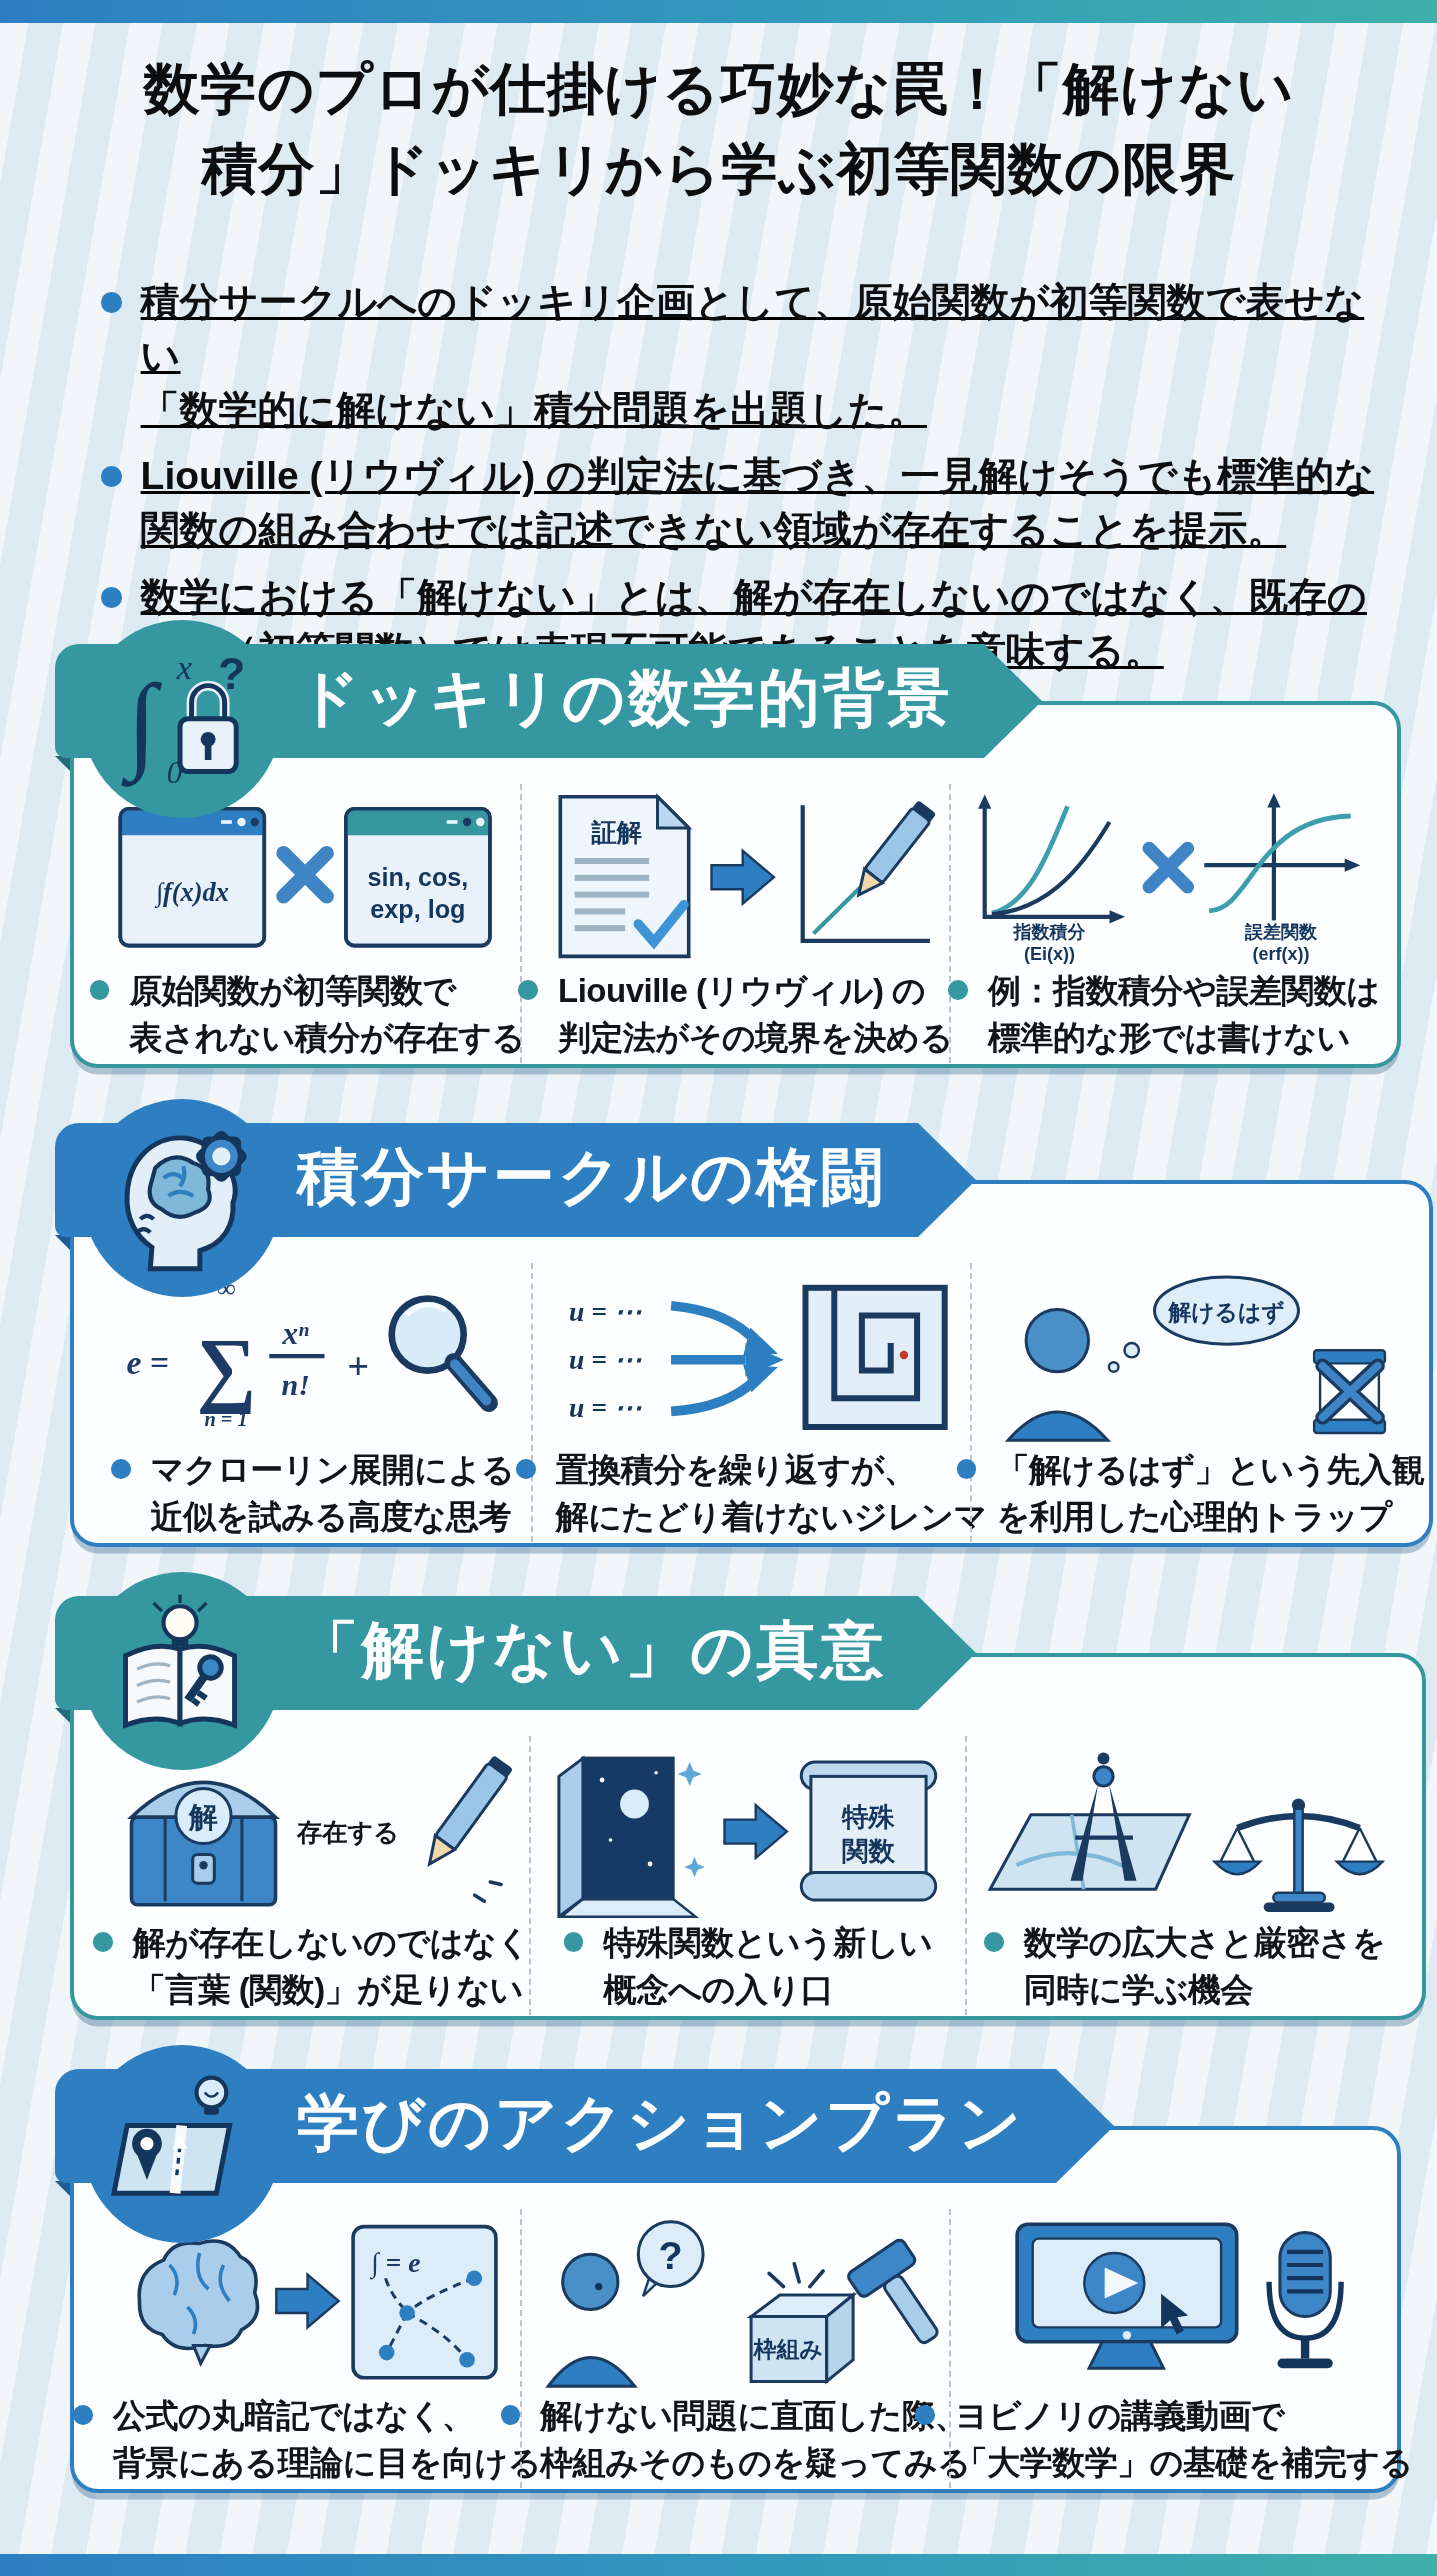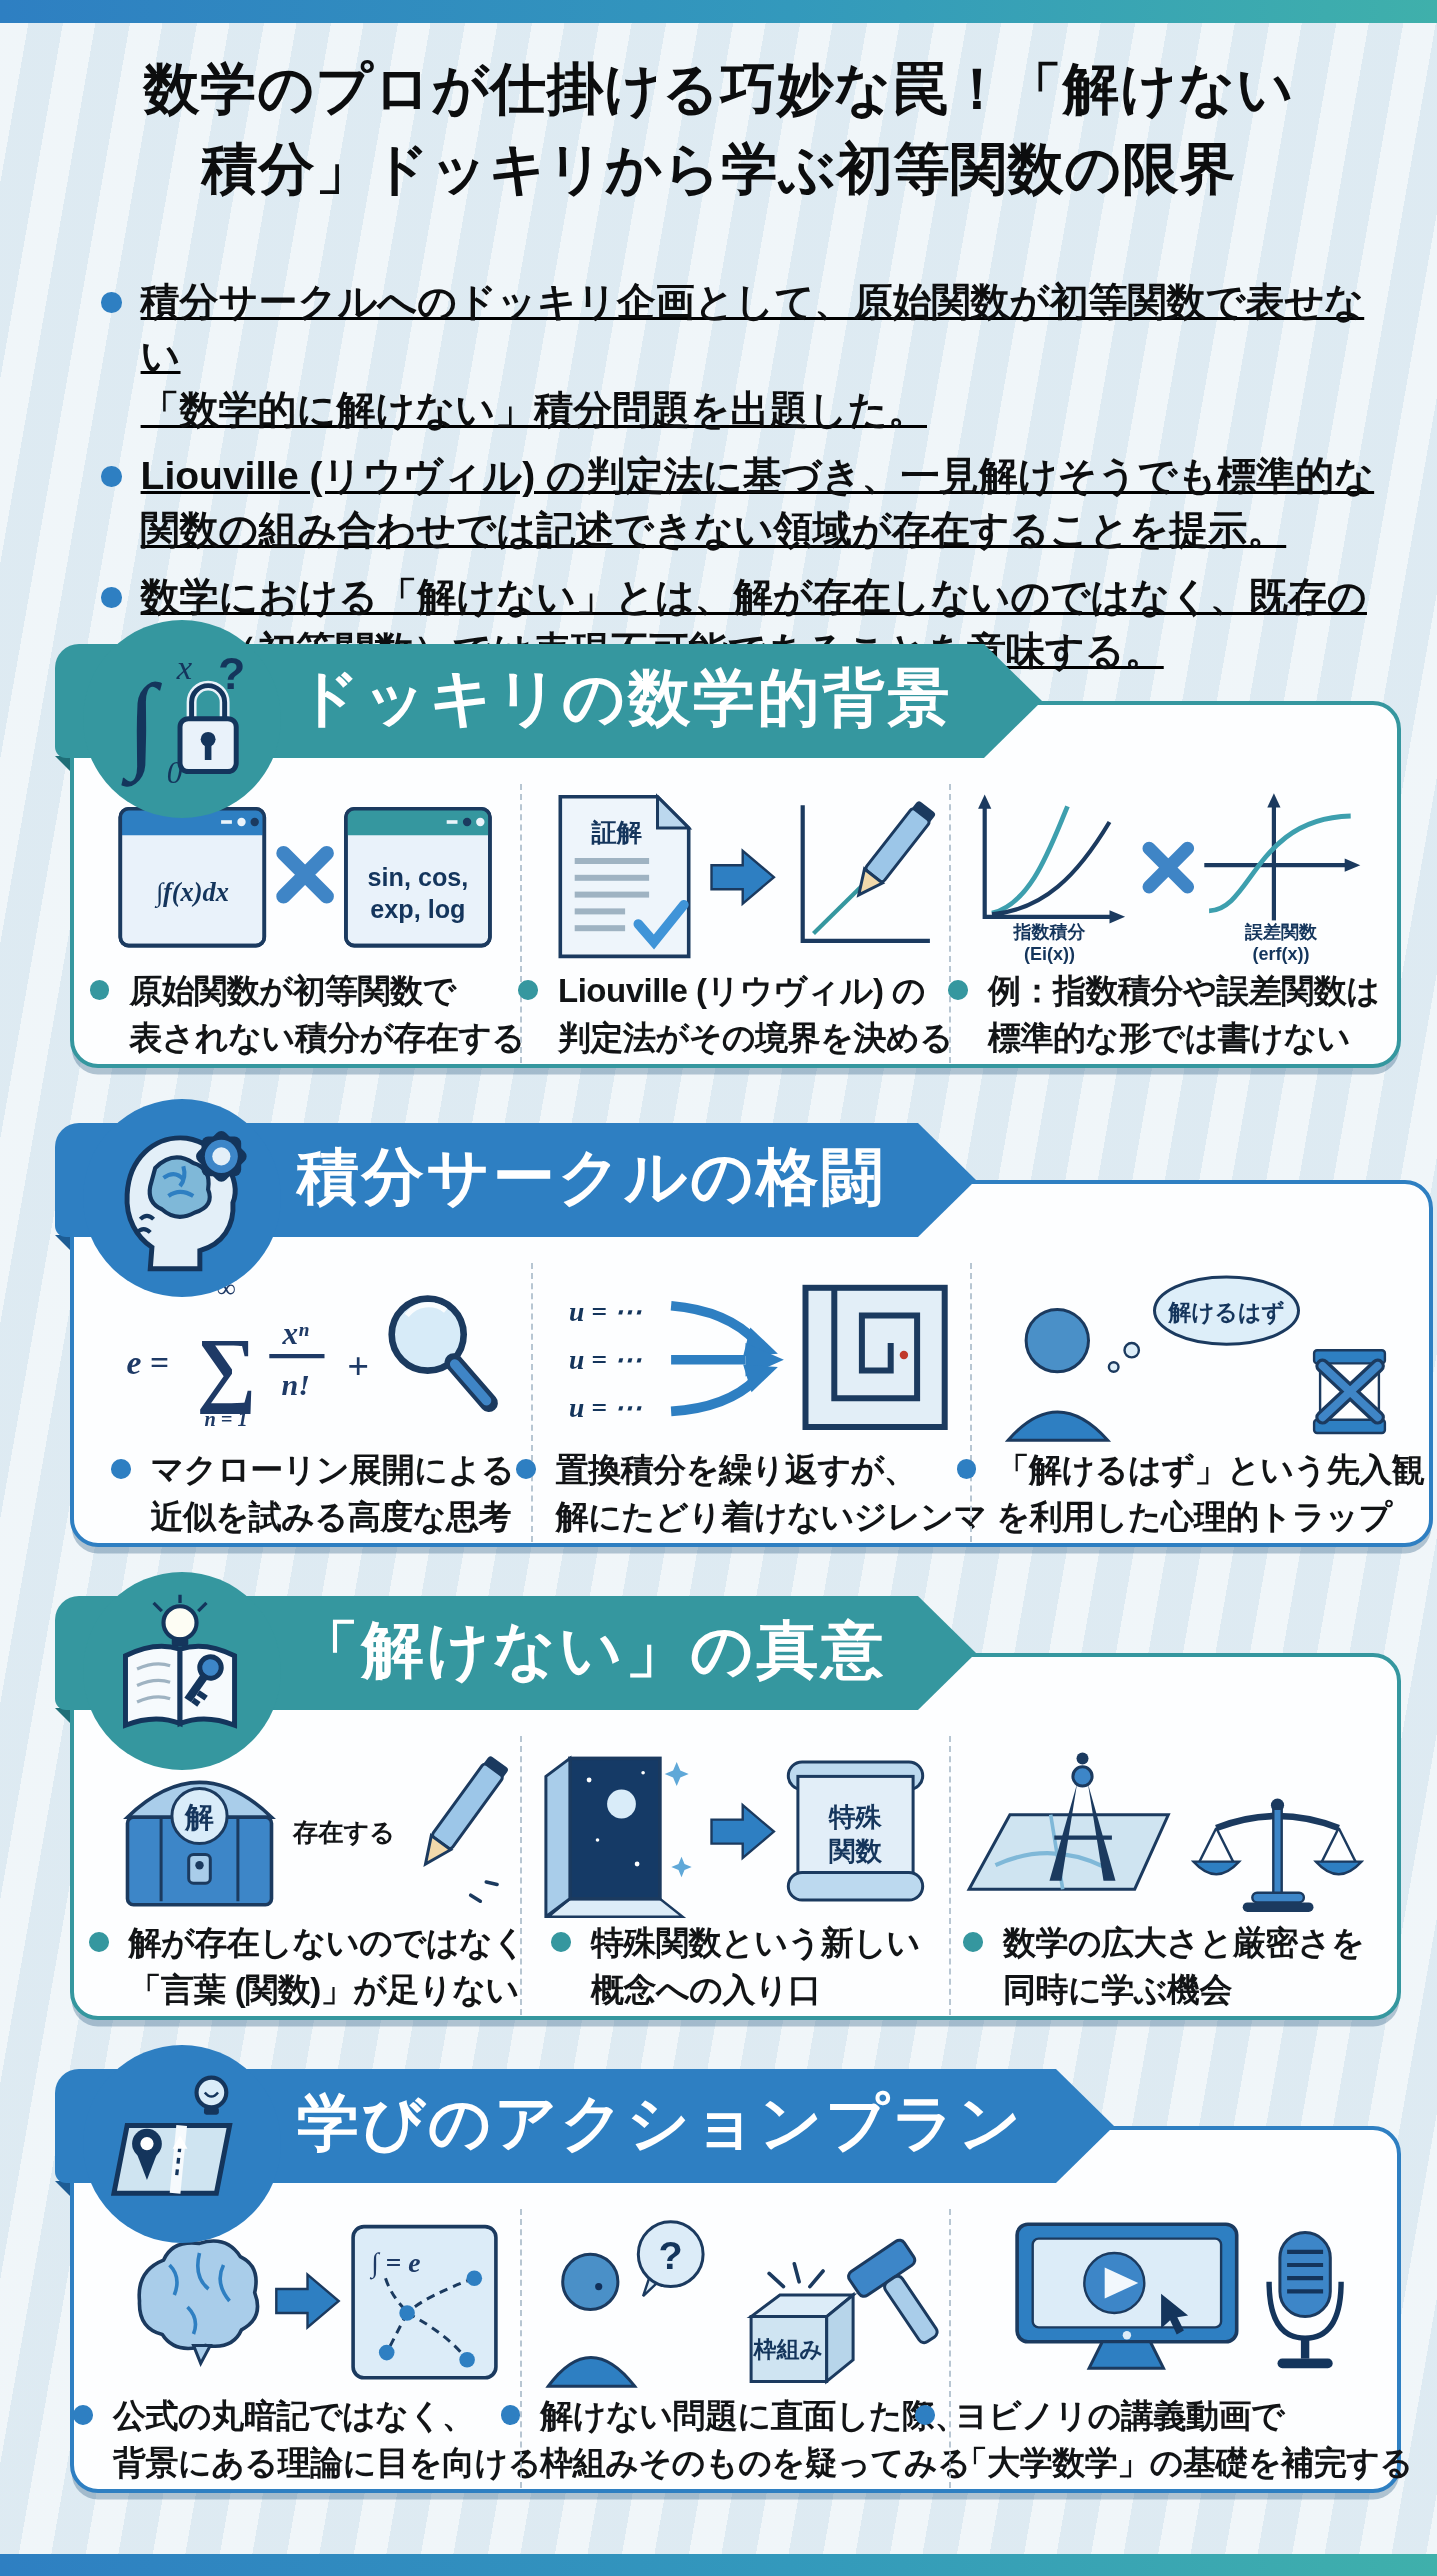--- a/index.html
+++ b/index.html
@@ -266,21 +266,21 @@
         </div>
         <div class="caption">
           <span class="cap-dot"></span>
           <span class="cap-text">「解けるはず」という先入観
 を利用した心理的トラップ</span>
         </div>
       </div>
     </div>
   </div>
 
-  <div class="section theme-teal" style="top:1596px;">
+  <div class="section theme-teal" style="top:1596px;padding-left:25px;">
     <div class="fold"></div>
     <div class="sec-box"></div>
     <div class="banner">
       <div class="banner-body">
         <span class="banner-title">「解けない」の真意</span>
       </div>
       <div class="banner-tip"></div>
     </div>
     <div class="badge">
       <svg viewBox="0 0 190 190">

